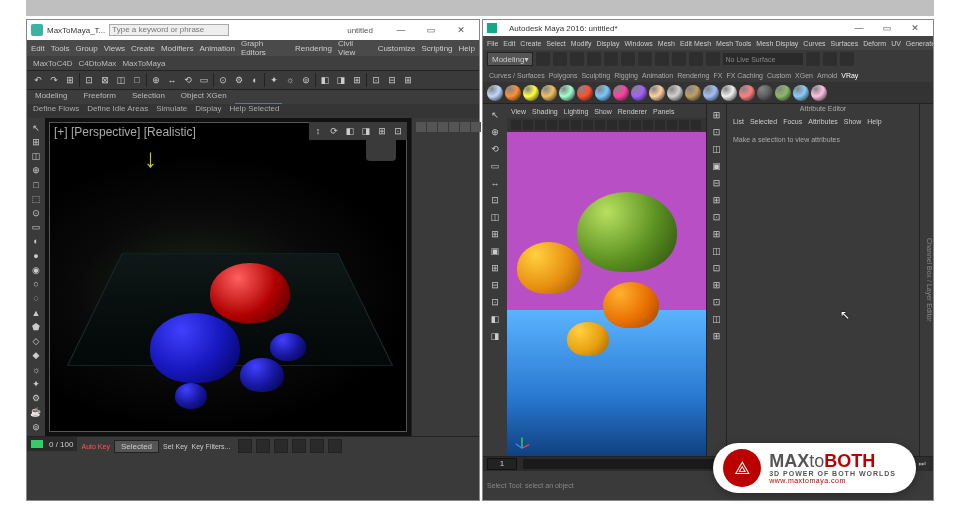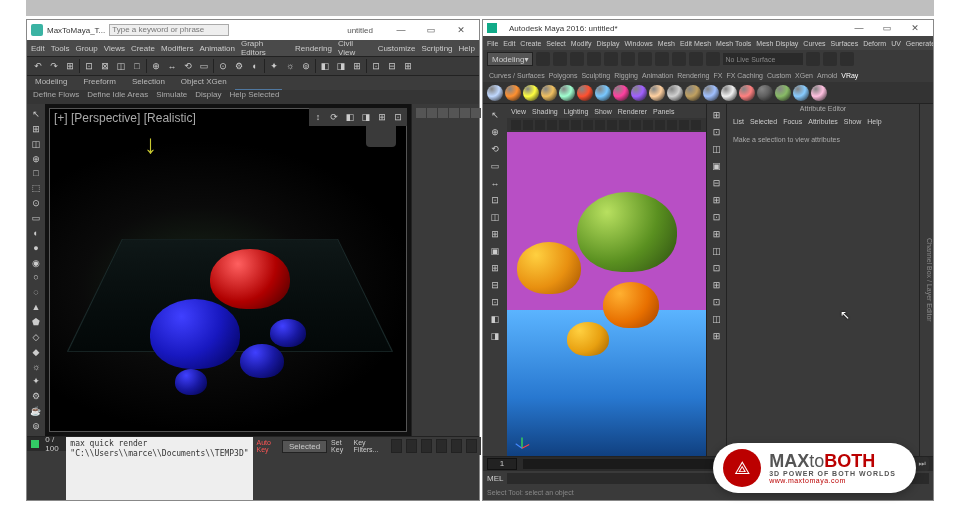--- a/index.html
+++ b/index.html
@@ -143,20 +143,25 @@
         <span class="menu-item">Views</span>
         <span class="menu-item">Create</span>
         <span class="menu-item">Modifiers</span>
         <span class="menu-item">Animation</span>
         <span class="menu-item">Graph Editors</span>
         <span class="menu-item">Rendering</span>
         <span class="menu-item">Civil View</span>
         <span class="menu-item">Customize</span>
         <span class="menu-item">Scripting</span>
         <span class="menu-item">Help</span>
+      </div>
+    <div class="secbar" id="max-sec">
+        <span class="plugin-tab">MaxToC4D</span>
+        <span class="plugin-tab">C4DtoMax</span>
+        <span class="plugin-tab">MaxToMaya</span>
       </div>
     <div class="shelf" id="max-shelf">
         <span class="ico">↶</span>
         <span class="ico">↷</span>
         <span class="ico">⊞</span>
         <span style="width: 1px; height: 14px; background: rgb(34, 34, 34);"></span>
         <span class="ico">⊡</span>
         <span class="ico">⊠</span>
         <span class="ico">◫</span>
         <span class="ico">□</span>
@@ -263,21 +268,20 @@
             <span class="mc"></span>
           </div>
       </div>
     </div>
 
     <div class="max-btm">
       <div class="timeline">
         <span class="ts"></span>
         <span>0 / 100</span>
       </div>
-      <div class="script" id="max-script">max quick render<br>"C:\\Users\\marce\\Documents\\TEMP3D"</div>
       <div class="statusbar">
         <span style="color:#f55;font-size:7px;">Auto Key</span>
         <span class="sel-lbl">Selected</span>
         <span style="font-size:7px;">Set Key</span>
         <span style="font-size:7px;">Key Filters...</span>
         <span style="flex:1"></span>
         <span class="sb"></span>
         <span class="sb"></span>
         <span class="sb"></span>
         <span class="sb"></span>
@@ -466,24 +470,20 @@
     <div class="maya-btm">
       <div class="mtimeline">
         <span class="mspin" style="color:#ccc;text-align:center;">1</span>
         <div style="flex:1;height:10px;background:#1a1a1a;"></div>
         <span class="mspin" style="color:#ccc;text-align:center;">120</span>
         <span class="mico">⏮</span>
         <span class="mico">◀</span>
         <span class="mico">▶</span>
         <span class="mico">⏭</span>
       </div>
-      <div class="mcmd">
-        <span class="mcmd-lbl">MEL</span>
-        <div class="mcmd-in"></div>
-      </div>
       <div class="mstatus">Select Tool: select an object</div>
     </div>
   </div>
 
   <div class="logo">
     <div class="logo-mark">⟁</div>
     <div class="logo-txt">
       <div class="logo-big">
         <span>MAX</span><span style="font-weight:400;">to</span><span class="accent">BOTH</span>
       </div>

